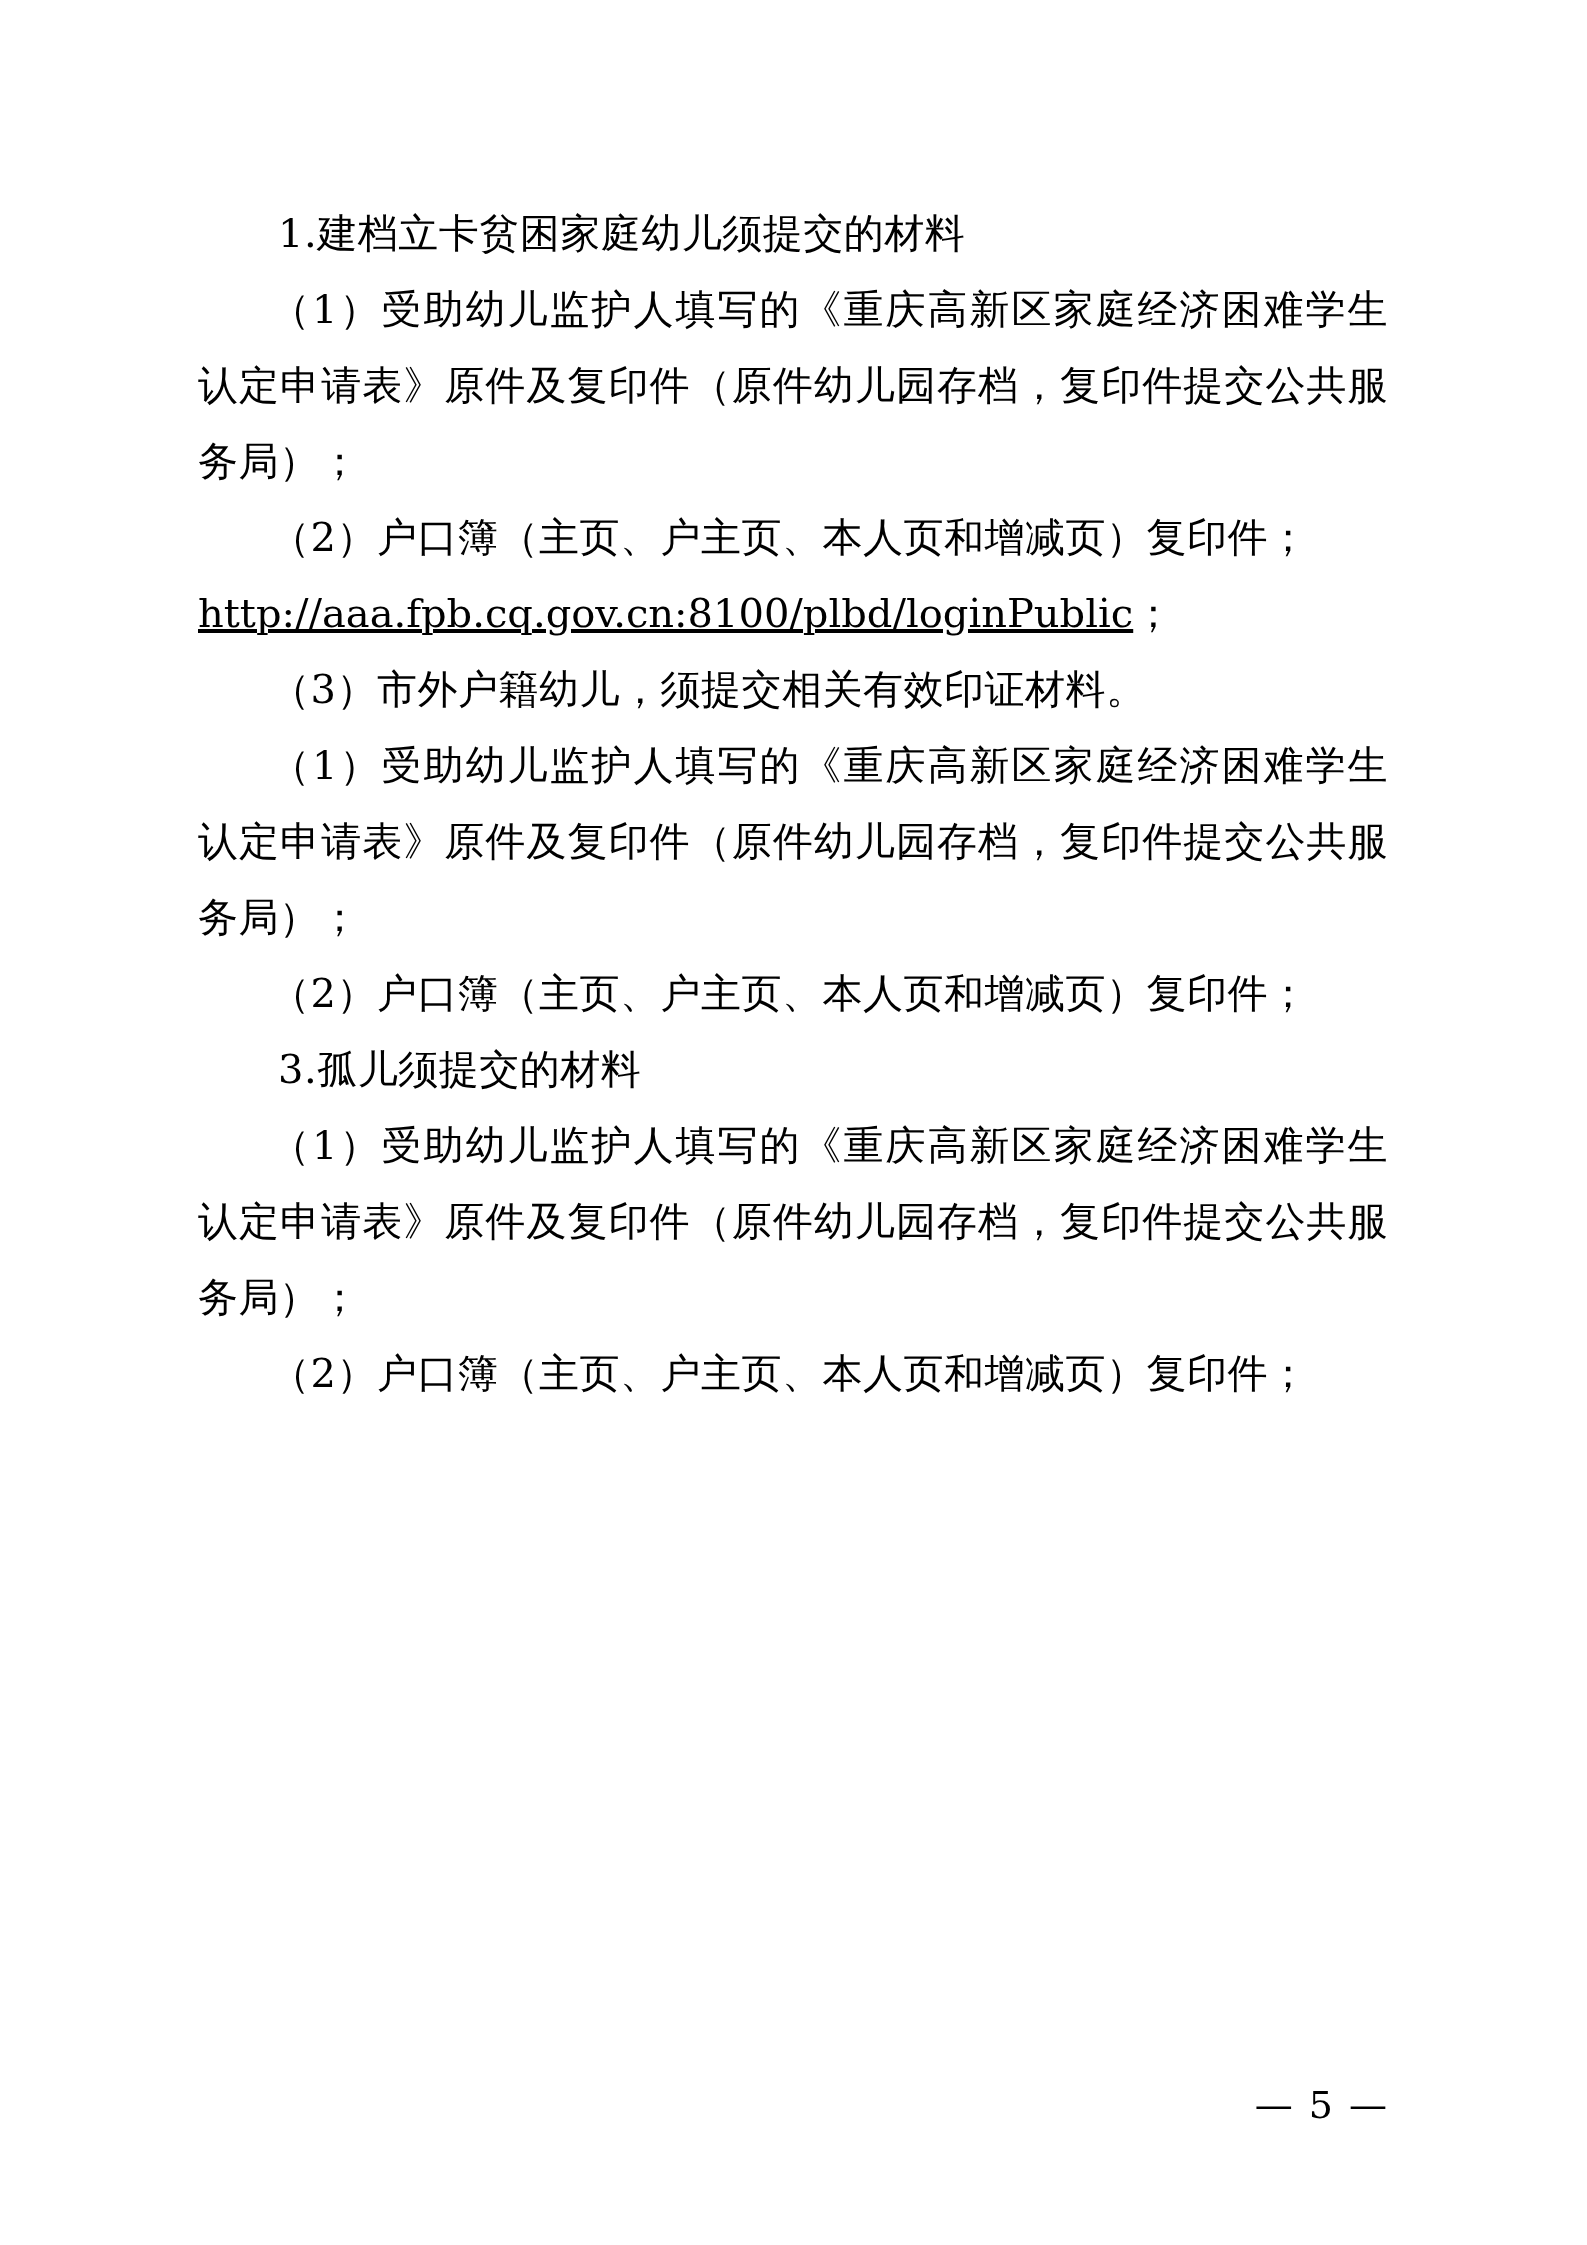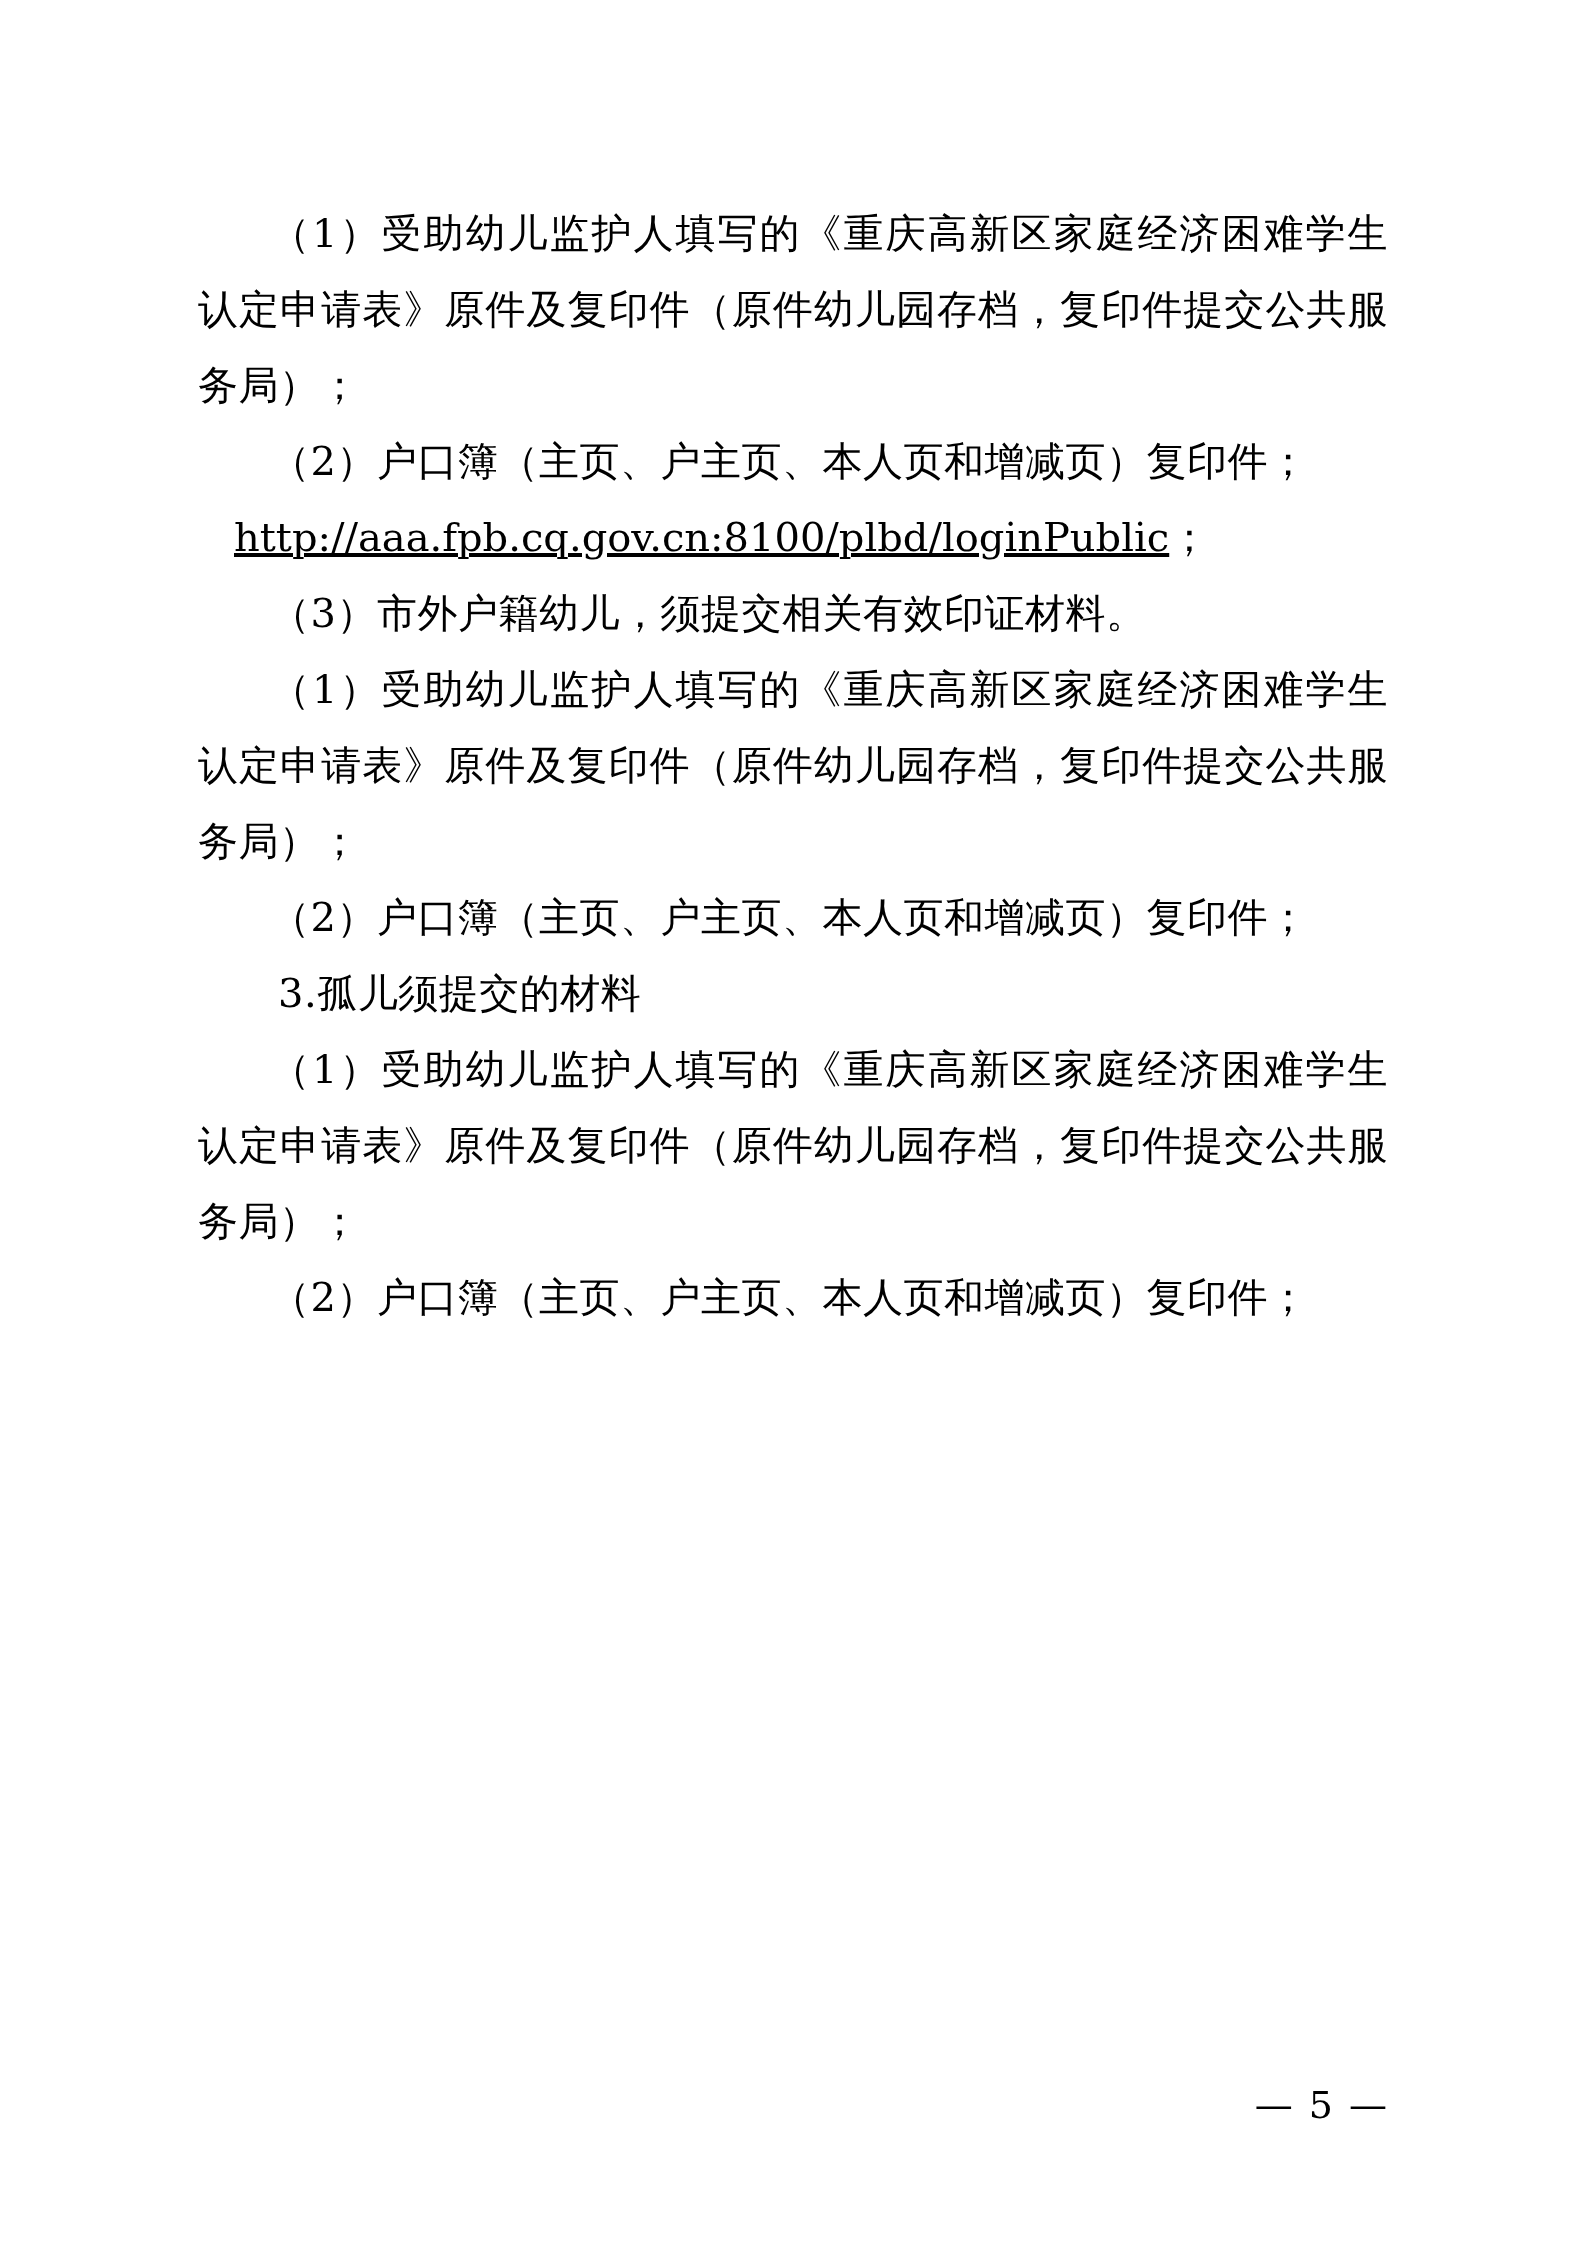--- a/index.html
+++ b/index.html
@@ -52,39 +52,39 @@
   .stretch {
     text-align: justify;
     text-align-last: justify;
     text-indent: 72px;
   }
   a.url {
     color: #000000;
     text-decoration: underline;
     font-family: "DejaVu Serif", "Liberation Serif", serif;
     letter-spacing: 0px;
-    margin-left: 36px;
   }
   .page-number {
     position: absolute;
     left: 0;
     right: 198px;
     bottom: 118px;
     text-align: right;
     font-size: 38px;
     font-family: "DejaVu Serif", "Liberation Serif", serif;
     letter-spacing: 2px;
   }
 </style>
 </head>
 <body>
 
 <div class="page">
   <div class="doc-body">
 
+    <p class="para indent heading">1.建档立卡贫困家庭幼儿须提交的材料</p>
     <p class="para indent-paren">（1）受助幼儿监护人填写的《重庆高新区家庭经济困难学生认定申请表》原件及复印件（原件幼儿园存档，复印件提交公共服务局）；</p>
     <p class="para indent-paren">（2）户口簿（主页、户主页、本人页和增减页）复印件；</p>
     <p class="para url-line"><a class="url" href="#">http://aaa.fpb.cq.gov.cn:8100/plbd/loginPublic</a><span>；</span></p>
     <p class="para indent-paren">（3）市外户籍幼儿，须提交相关有效印证材料。</p>
 
     <p class="para indent-paren">（1）受助幼儿监护人填写的《重庆高新区家庭经济困难学生认定申请表》原件及复印件（原件幼儿园存档，复印件提交公共服务局）；</p>
     <p class="para indent-paren">（2）户口簿（主页、户主页、本人页和增减页）复印件；</p>
 
     <p class="para indent heading">3.孤儿须提交的材料</p>
     <p class="para indent-paren">（1）受助幼儿监护人填写的《重庆高新区家庭经济困难学生认定申请表》原件及复印件（原件幼儿园存档，复印件提交公共服务局）；</p>

